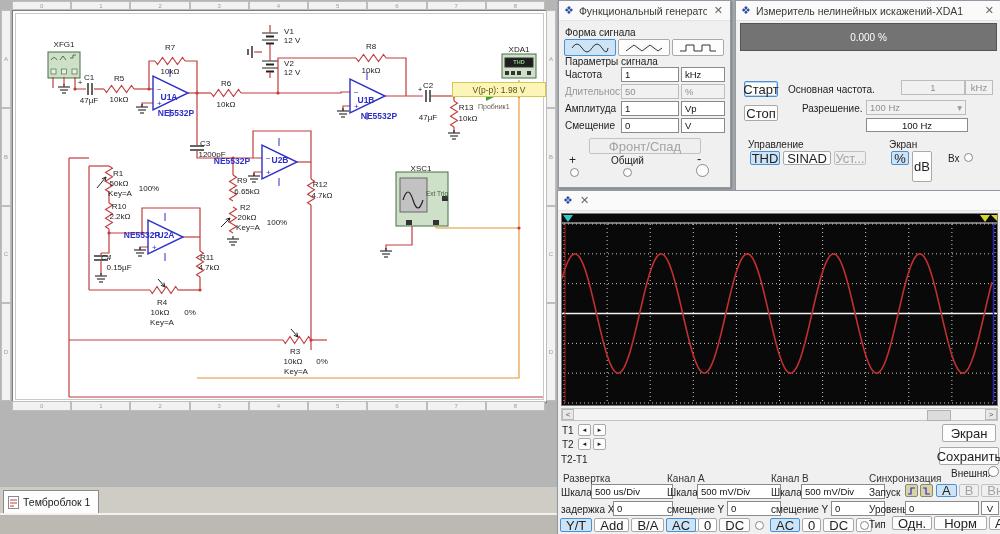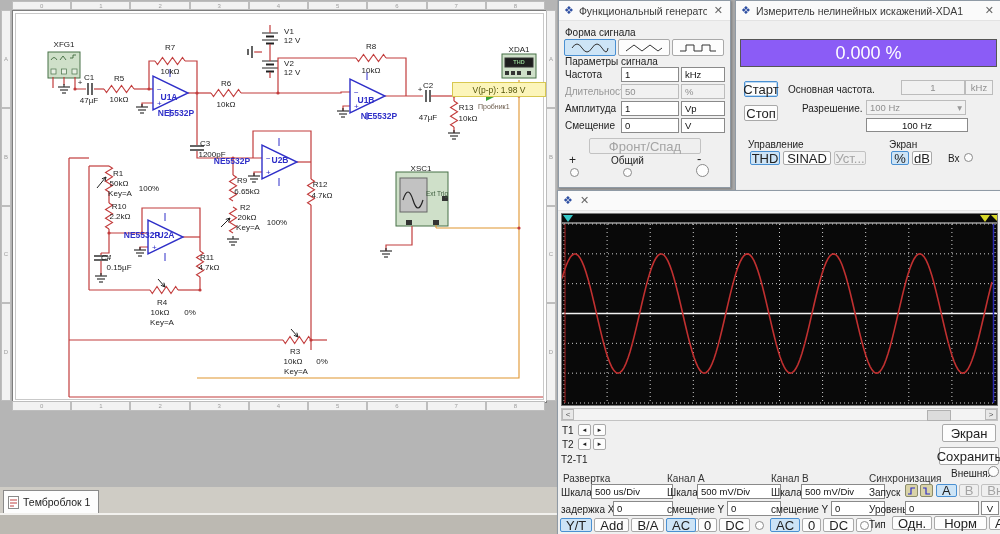--- a/index.html
+++ b/index.html
@@ -434,39 +434,39 @@
       <div class="inp" style="left: 62px; top: 117px; width: 58px; height: 15px;">0</div>
       <div class="inp" style="left: 122px; top: 117px; width: 44px; height: 15px;">V</div>
     </div>
 
   <div class="win" id="xda" style="left:735px;top:0;width:265px;height:190px;">
     <div class="tbar">
       <span class="logo">❖</span>
       <span class="ttl">Измеритель нелинейных искажений-XDA1</span>
       <span class="closex">✕</span>
     </div>
-    <div class="abs" style="left:4px;top:38px;width:255px;height:26px;background:#8b5cf6;border:1px solid #555;display:flex;align-items:center;justify-content:center;color:#fff;font-size:18px;">0.000 %</div>
+    <div class="abs" style="left:4px;top:22px;width:255px;height:26px;background:#737373;border:1px solid #555;display:flex;align-items:center;justify-content:center;color:#fff;font-size:10px;">0.000 %</div>
     <div class="btn def" style="position:absolute;left:8px;top:80px;width:34px;height:16px;">Старт</div>
     <div class="btn" style="position:absolute;left:8px;top:104px;width:34px;height:16px;">Стоп</div>
     <span class="lbl" style="left:52px;top:83px;">Основная частота.</span>
     <div class="inp dis ctr" style="left:165px;top:79px;width:64px;height:15px;">1</div>
     <div class="inp dis ctr" style="left:229px;top:79px;width:28px;height:15px;">kHz</div>
     <span class="lbl" style="left:66px;top:102px;">Разрешение.</span>
     <div class="inp dis" style="left:130px;top:99px;width:100px;height:15px;">
       <span>100 Hz</span>
       <span style="margin-left:auto;color:#9a9a9a;">▾</span>
     </div>
     <div class="inp ctr" style="left:130px;top:117px;width:102px;height:14px;">100 Hz</div>
     <span class="lbl" style="left:12px;top:138px;">Управление</span>
     <div class="btn sel" style="position:absolute;left:14px;top:150px;width:30px;height:14px;">THD</div>
     <div class="btn" style="position:absolute;left:47px;top:150px;width:48px;height:14px;">SINAD</div>
     <div class="btn dis" style="position:absolute;left:98px;top:150px;width:32px;height:14px;text-align:right;">Уст...</div>
     <span class="lbl" style="left:153px;top:138px;">Экран</span>
     <div class="btn sel" style="position:absolute;left:155px;top:150px;width:18px;height:14px;">%</div>
-    <div class="btn" style="position:absolute;left:176px;top:150px;width:20px;height:14px;">dB</div>
+    <div class="btn" style="position:absolute;left:176px;top:150px;width:20px;height:31px;">dB</div>
     <span class="lbl" style="left:212px;top:152px;">Вх</span>
     <div class="radio" style="left:228px;top:152px;width:9px;height:9px;"></div>
   </div>
 
   <div class="win" id="scope" style="left:557px;top:190px;width:443px;height:344px;">
     <div class="tbar">
       <span class="logo">❖</span>
       <span class="closex">✕</span>
     </div>
     <div id="screenbox">

